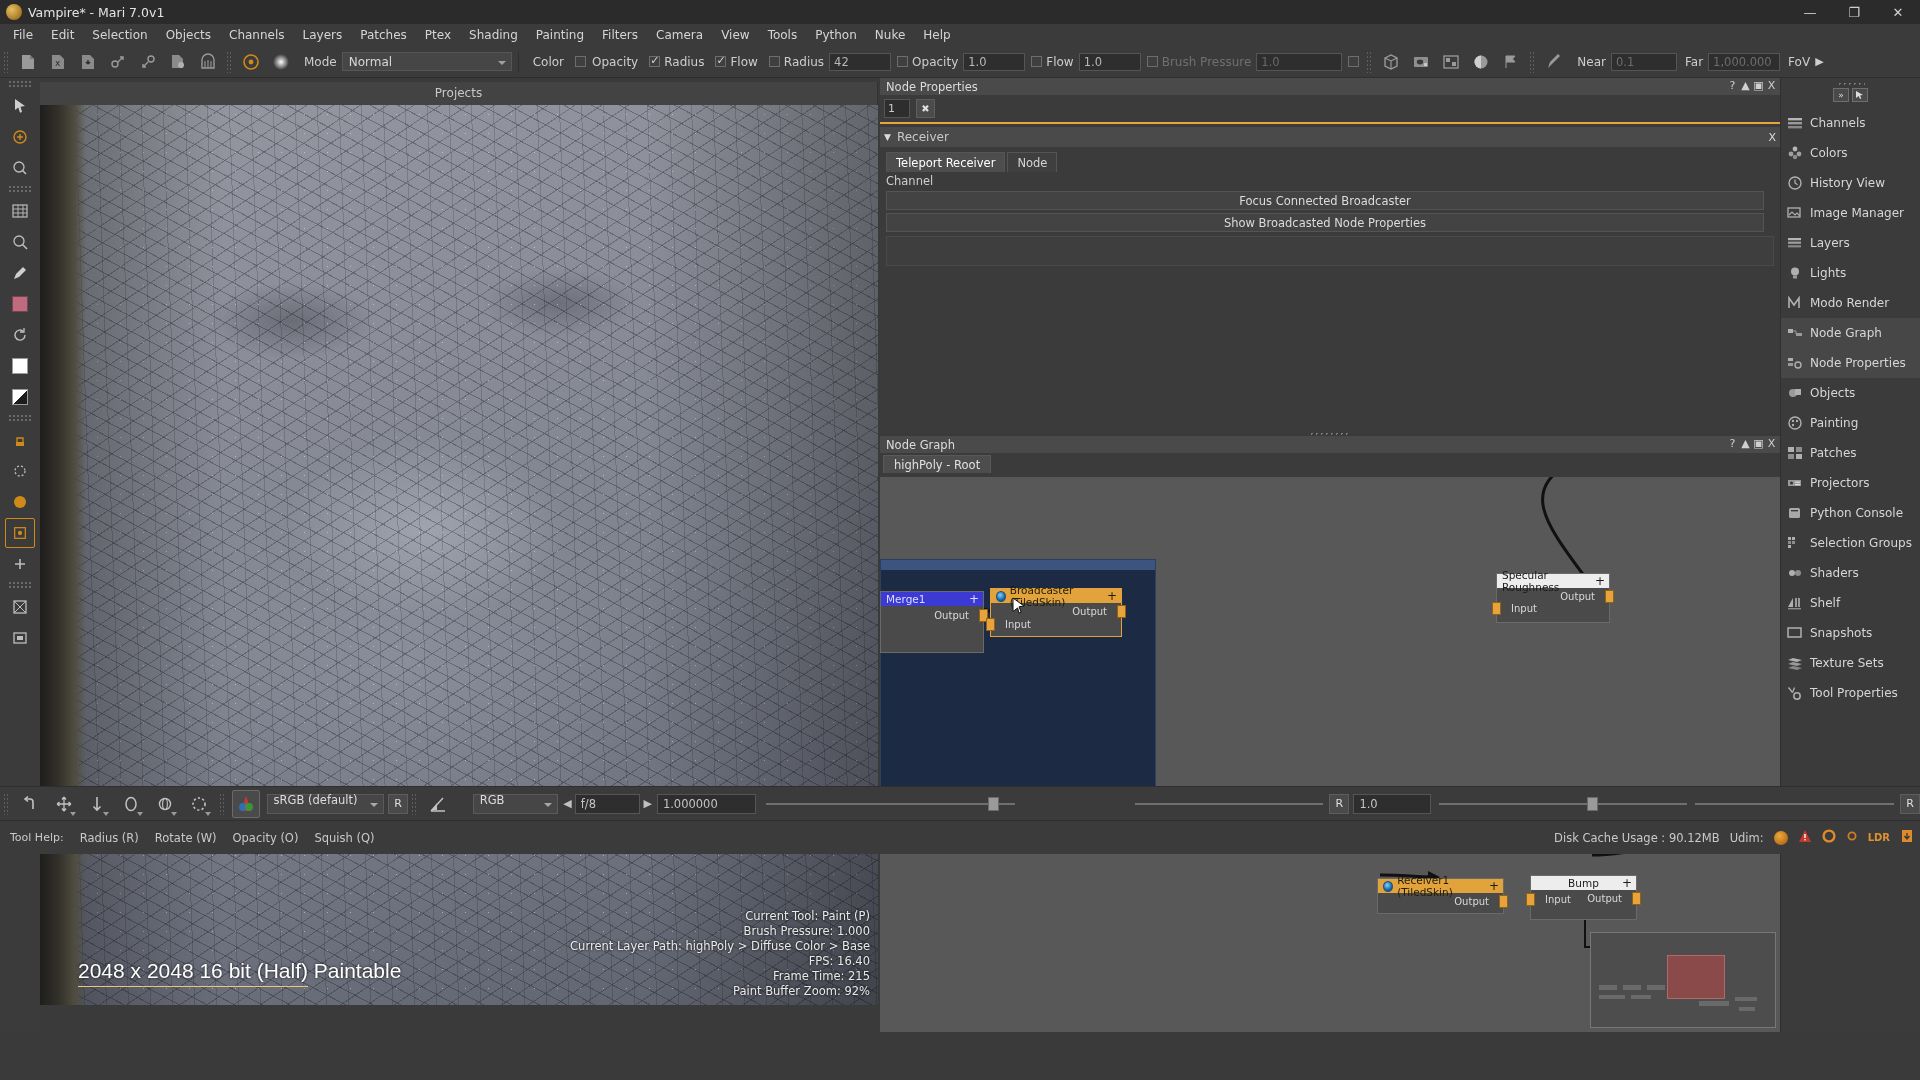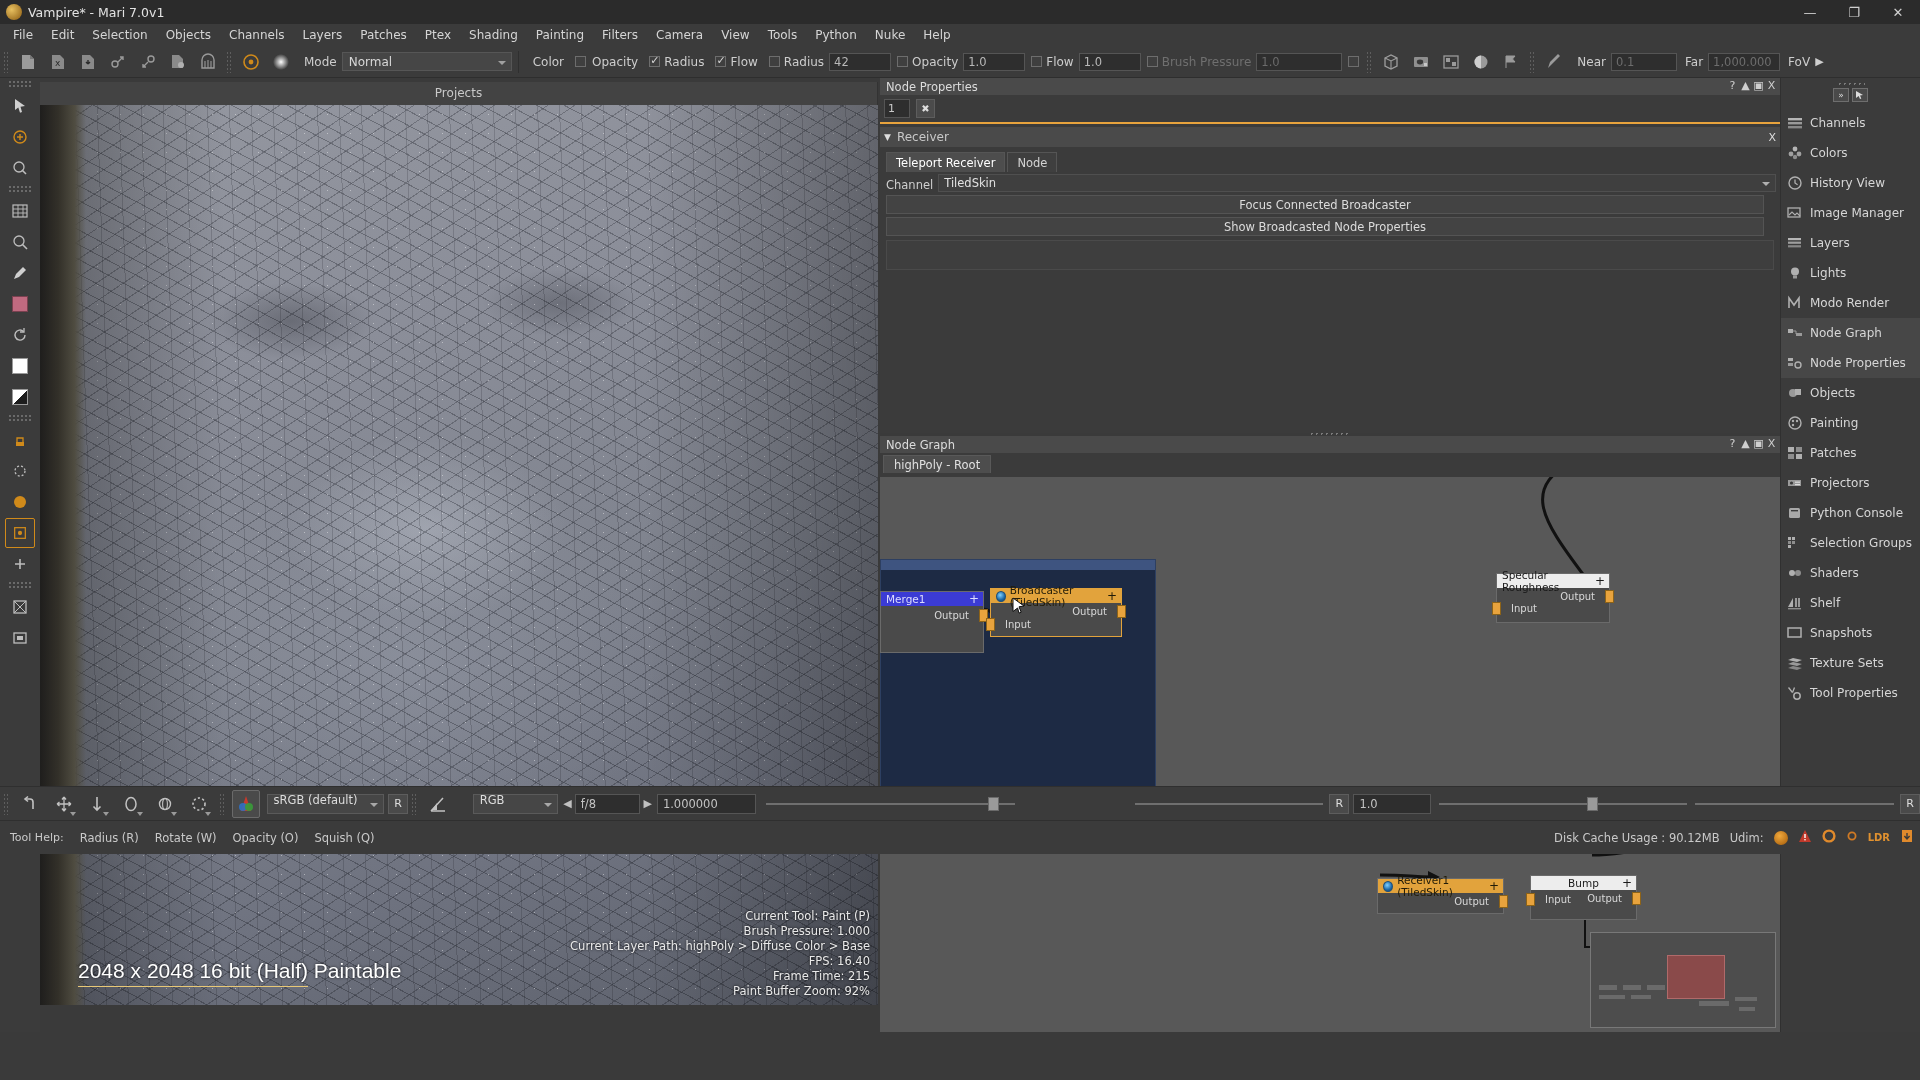--- a/index.html
+++ b/index.html
@@ -101,21 +101,21 @@
     font-size:10px; display:flex;align-items:center;justify-content:center; }
   .np-orange-rule{ height:2px; background:#e8a33d; margin:0; }
   .np-section{ height:20px; background:#4a4a4a; display:flex; align-items:center;
      padding:0 4px; position:relative; margin-top:3px;}
   .np-section .tri{ margin-right:6px; font-size:9px; color:#ddd; }
   .np-section .closeX{ position:absolute; right:4px; font-size:11px; color:#ddd; }
   .np-tabs{ display:flex; padding:5px 4px 0 6px; gap:2px;}
   .np-tab{ height:20px; line-height:20px; padding:0 9px; font-size:11.5px; color:#d4d4d4;
      background:#3f3f3f; border:1px solid #555; border-bottom:none;}
   .np-tab.active{ background:#4d4d4d; color:#fff;text-align:right; }
-  .np-chanrow{ display:flex;align-items:flex-end; padding:2px 4px 0 6px; gap:5px;}
+  .np-chanrow{ display:flex;align-items:center; padding:2px 4px 0 6px; gap:17px;}
   .np-chan-label{ font-size:11.5px; color:#cfcfcf; }
   .np-chan-val{ flex:1; height:18px; background:#3f3f3f; border:1px solid #4f4f4f;
      color:#e2e2e2; font-size:11.5px; padding-left:5px; line-height:16px; position:relative;}
   .np-chan-val:after{ content:''; position:absolute; right:5px; top:7px;
      border-left:4px solid transparent;border-right:4px solid transparent;border-top:4px solid #b0b0b0;}
   .np-wide-btn{ height:19px; margin:3px 16px 0 6px; background:#434343; border:1px solid #545454;
      display:flex;align-items:center;justify-content:center; font-size:11.5px; color:#dcdcdc;}
   .np-empty{ margin:4px 6px 0 6px; height:30px; border:1px solid #4a4a4a; background:#3e3e3e;}
 
   
@@ -499,21 +499,20 @@
       <span class="tri">▼</span>
       <span>Receiver</span>
       <span class="closeX">X</span>
     </div>
     <div class="np-tabs">
       <div class="np-tab active">Teleport Receiver</div>
       <div class="np-tab">Node</div>
     </div>
     <div class="np-chanrow">
       <div class="np-chan-label">Channel</div>
-      <div class="np-chan-val">TiledSkin</div>
     </div>
     <div class="np-wide-btn">Focus Connected Broadcaster</div>
     <div class="np-wide-btn">Show Broadcasted Node Properties</div>
     <div class="np-empty"></div>
   </div>
 
   <div class="panel" style="left:880px; top:436px; width:900px; height:596px;">
     <div class="drag-dots" style="top:-5px"></div>
     <div class="panel-title">
       <span>Node Graph</span>

